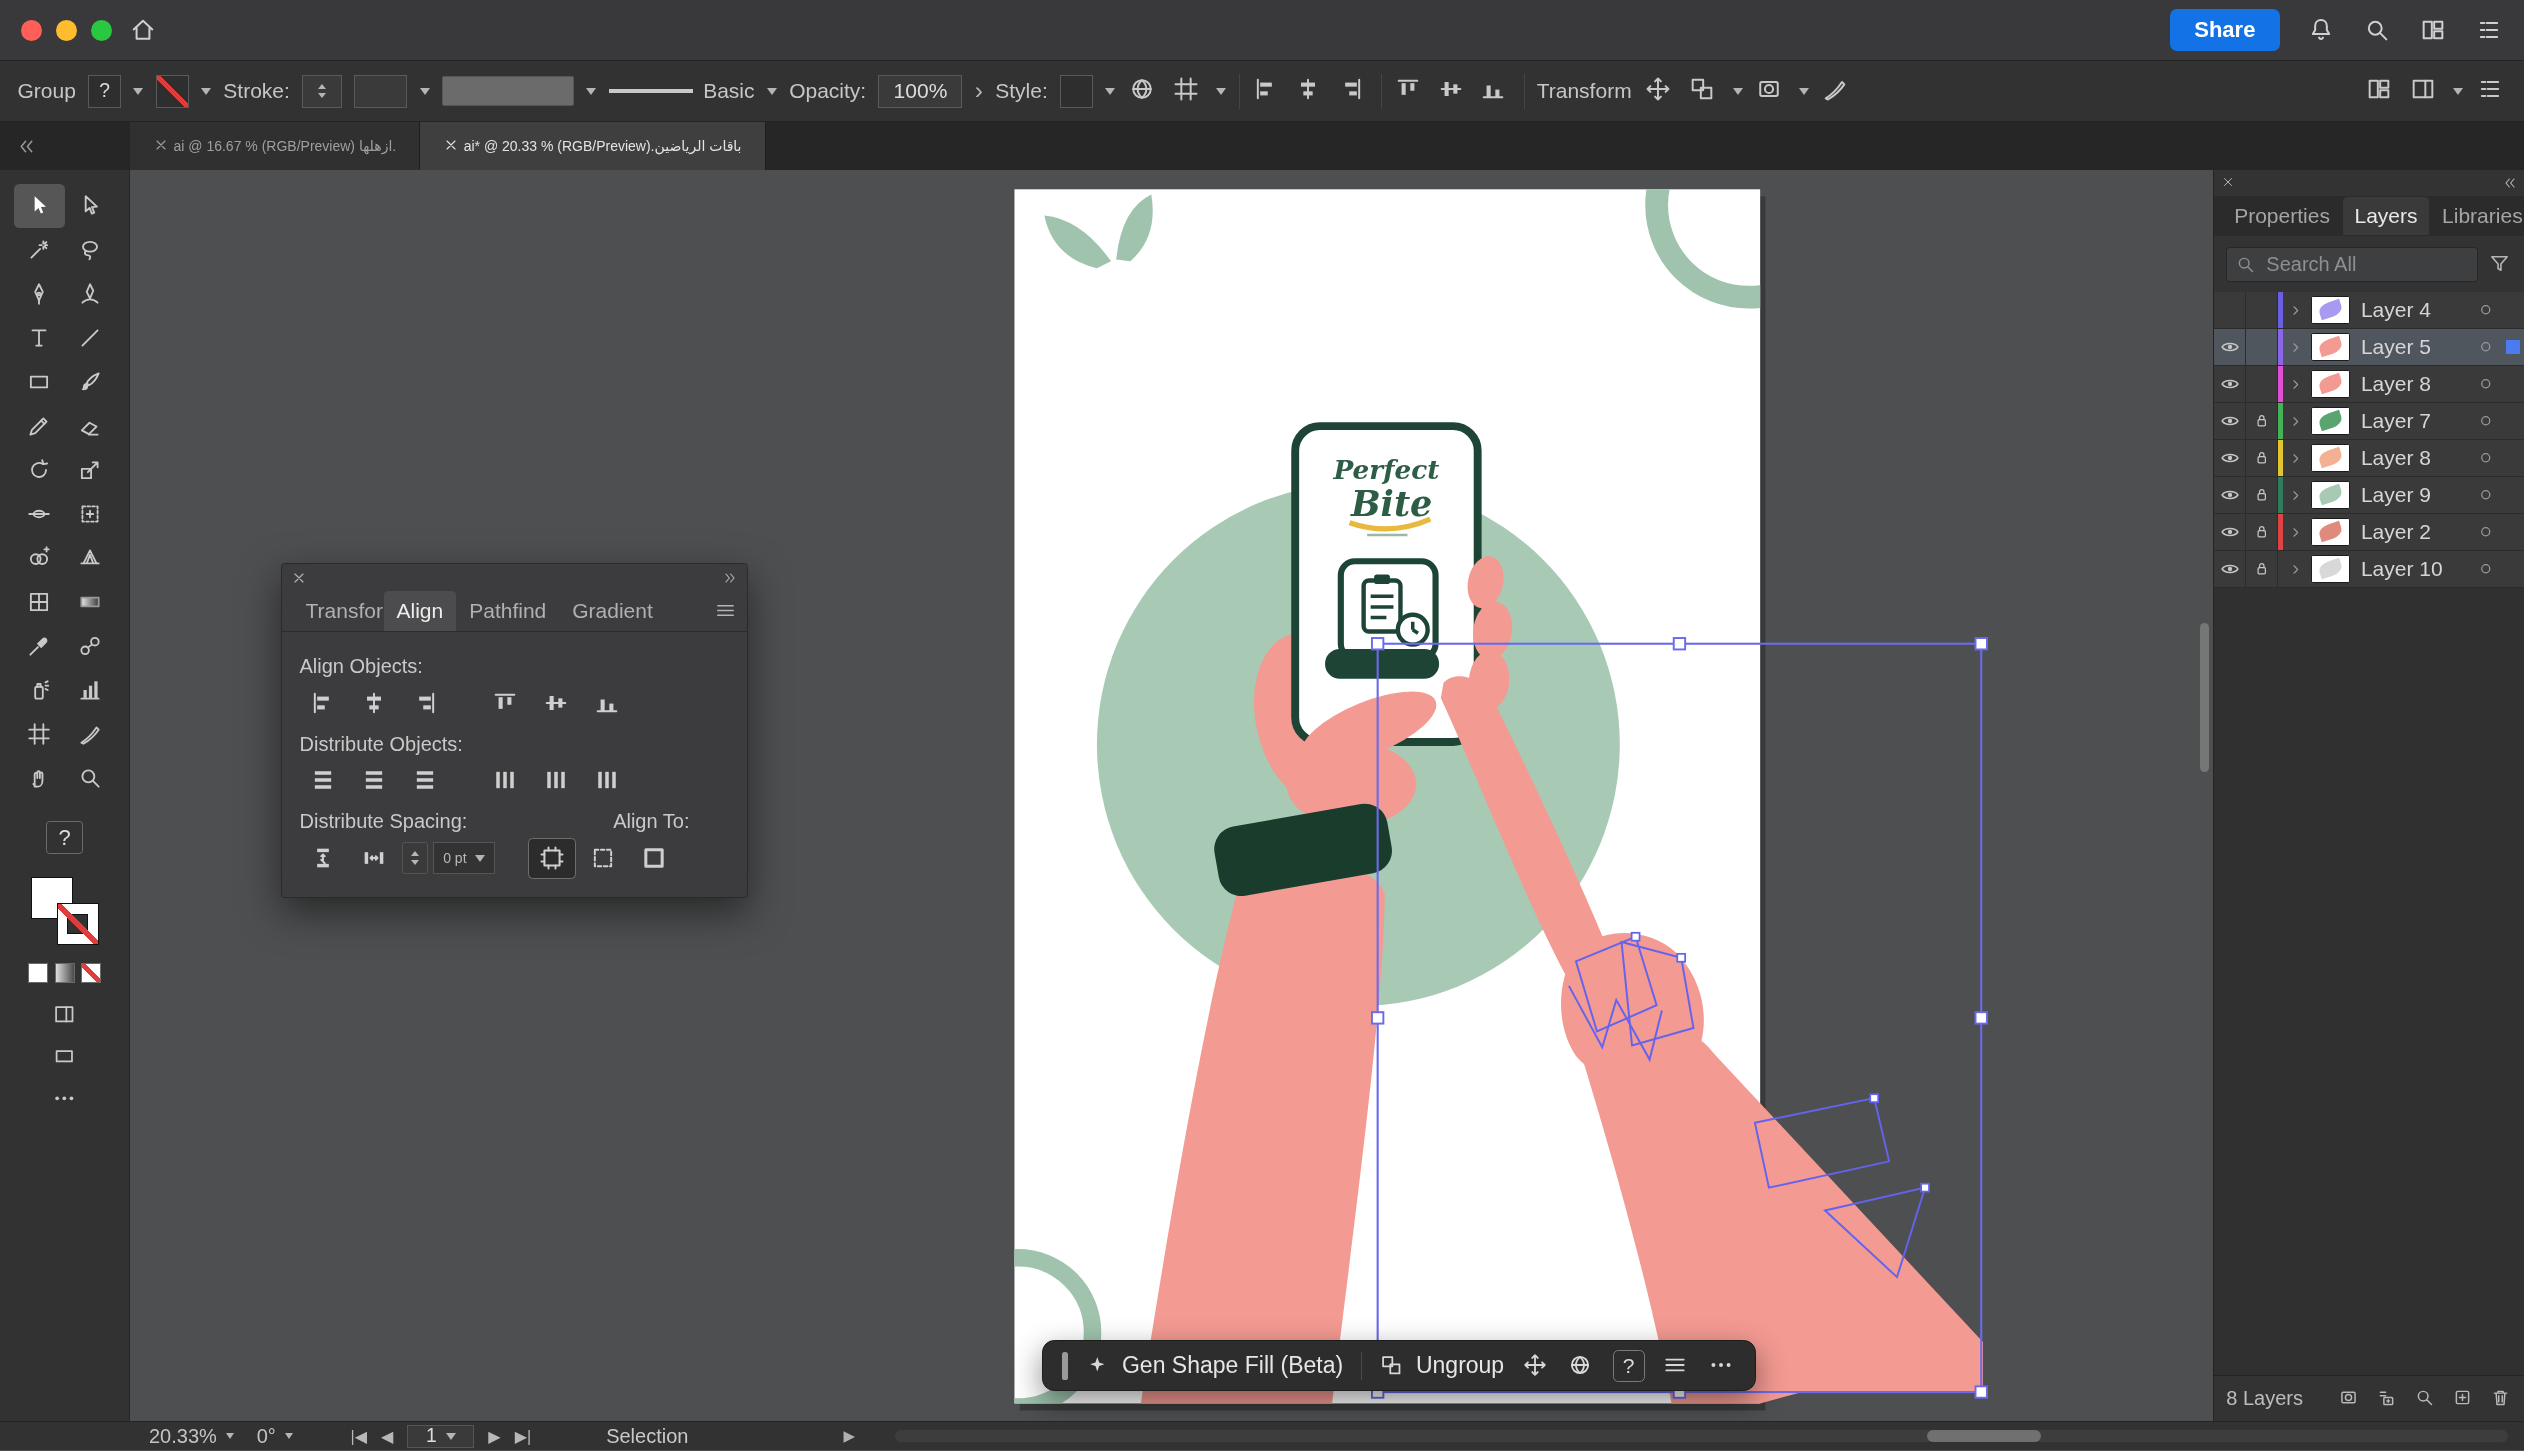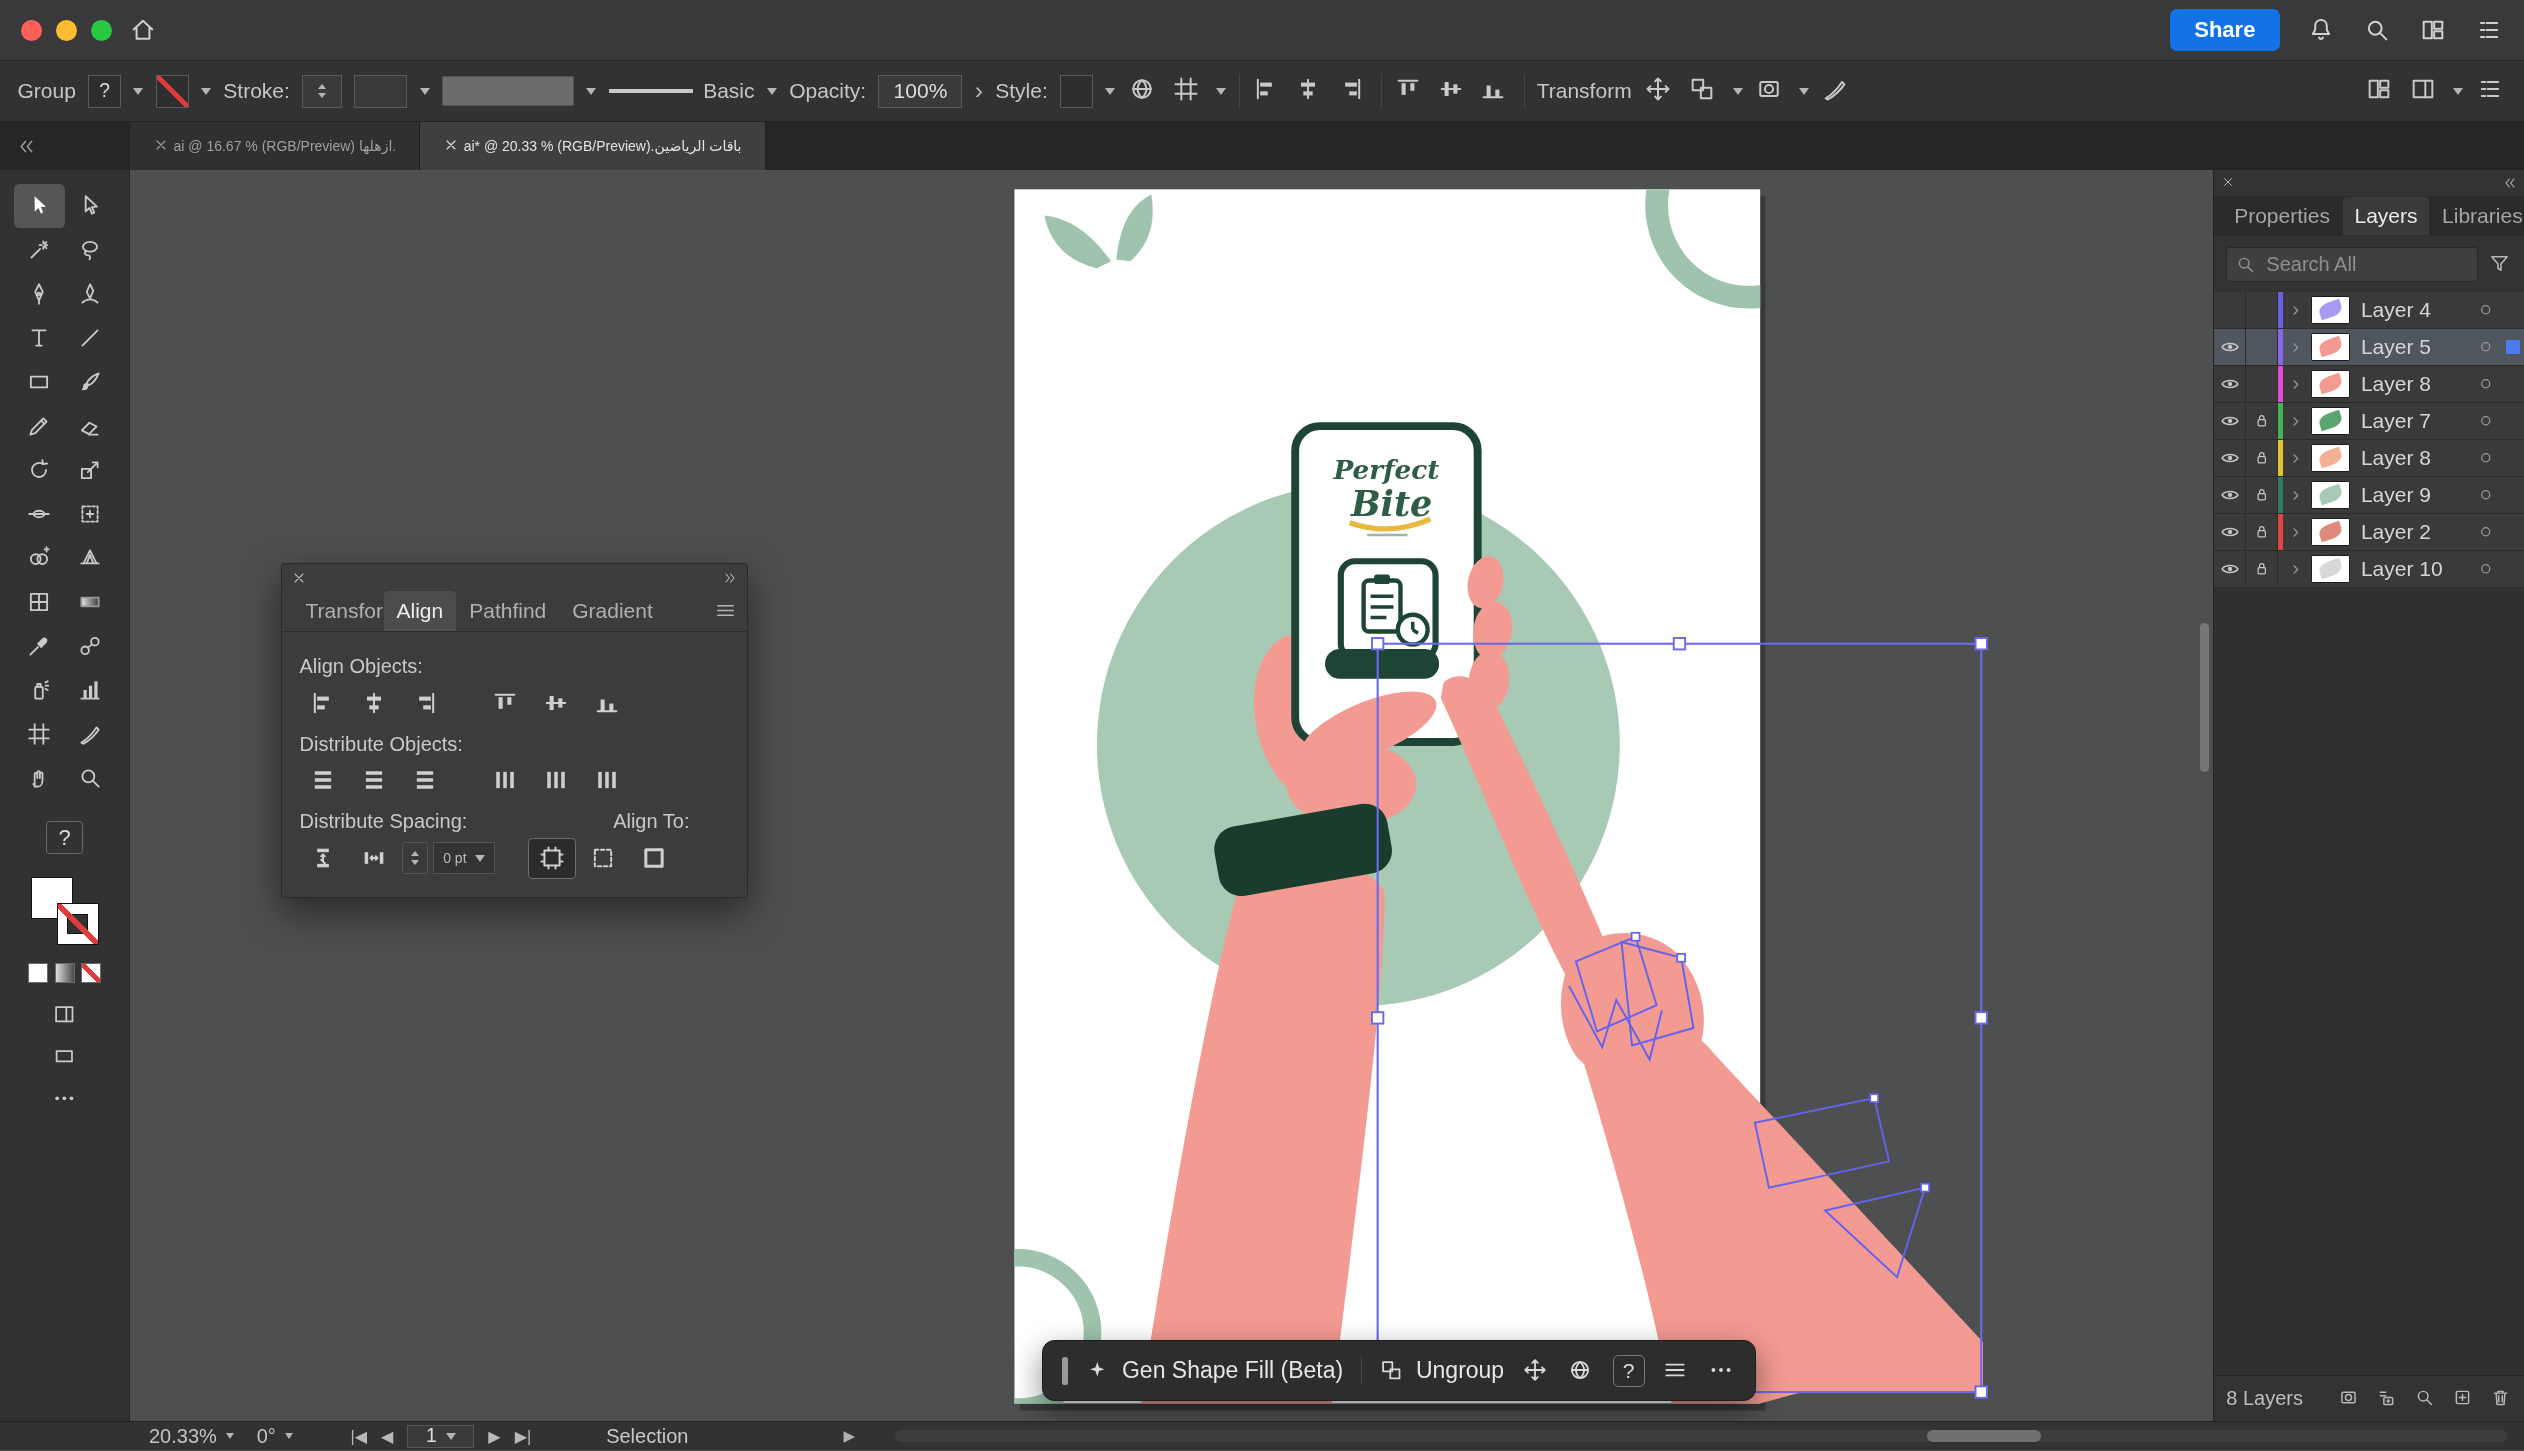--- a/index.html
+++ b/index.html
@@ -95,21 +95,21 @@
   .ap-row{display:flex;align-items:center;gap:5.3px}
   .ap-btn{width:46px;height:39px;display:flex;align-items:center;justify-content:center;color:#cfcfcf;border-radius:3.5px}
   .ap-btn svg{width:28px;height:28px}
   .ap-btn.active{background:#2c2c2c;outline:0.9px solid #6e6e6e}
   .ap-gap{width:23px}
   .ap-two{display:flex;justify-content:space-between;padding-right:40px}
   .ap-stepper{width:26px;height:32px;display:flex;flex-direction:column;align-items:center;justify-content:center;gap:3.5px;border:0.9px solid #555;background:#3a3a3a;border-radius:2.6px}
   .ap-val{display:flex;align-items:center;gap:8.8px;height:32px;background:#333;border:0.9px solid #555;padding:0 8.8px;font-size:14px;color:#b9b9b9}
 
   
-  .ctx-bar{position:absolute;left:912px;top:1170px;height:61px;background:#2d2d2e;border:0.9px solid #1d1d1d;border-radius:12.3px;box-shadow:0 10.5px 30px rgba(0,0,0,.45);display:flex;align-items:center;gap:17.5px;padding:0 19.3px;color:#e4e4e4;font-size:23px;z-index:4}
+  .ctx-bar{position:absolute;left:912px;top:1170px;height:51px;background:#2d2d2e;border:0.9px solid #1d1d1d;border-radius:12.3px;box-shadow:0 10.5px 30px rgba(0,0,0,.45);display:flex;align-items:center;gap:17.5px;padding:0 19.3px;color:#e4e4e4;font-size:23px;z-index:4}
   .ctx-handle{width:5.3px;height:28px;background:#9a9a9a;border-radius:2.6px}
   .ctx-btn{display:flex;align-items:center;gap:12.3px;background:none;border:none;color:#e6e6e6;font-size:23px;font-family:inherit}
   .ctx-btn svg{width:24.6px;height:24.6px;color:#d8d8d8}
   .ctx-sep{width:0.9px;height:28px;background:#4a4a4a}
   .ctx-ic{width:28px;height:28px;color:#d8d8d8}
   .ctx-ic svg{width:26px;height:26px}
   .ctx-q{width:32px;height:32px;border:0.9px solid #7a7a7a;border-radius:5.3px;display:flex;align-items:center;justify-content:center;font-size:21px;color:#ddd}
 
   
   .watermark{position:absolute;left:1018px;top:1079px;width:579px;text-align:center;pointer-events:none;z-index:6}

